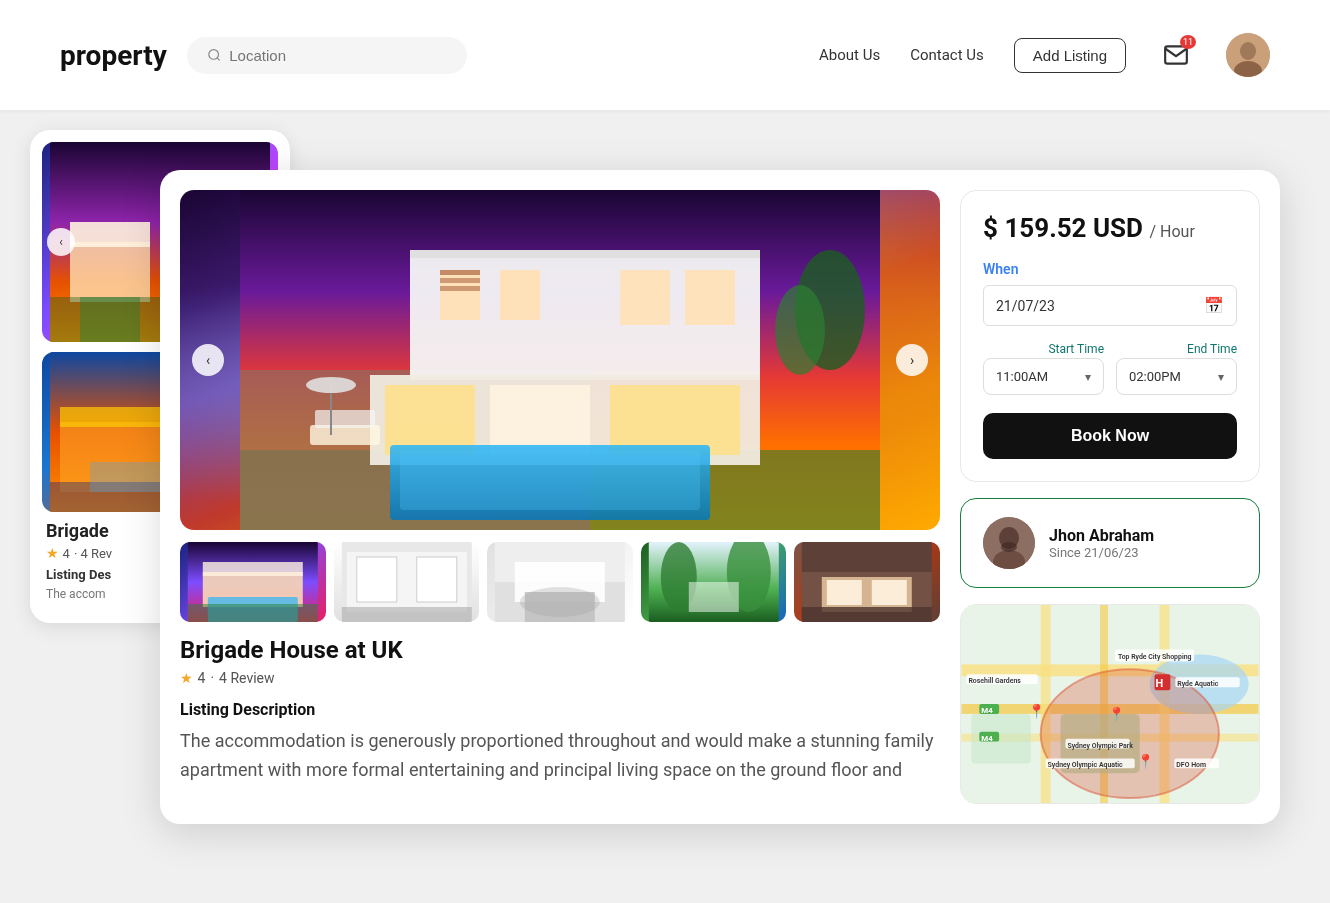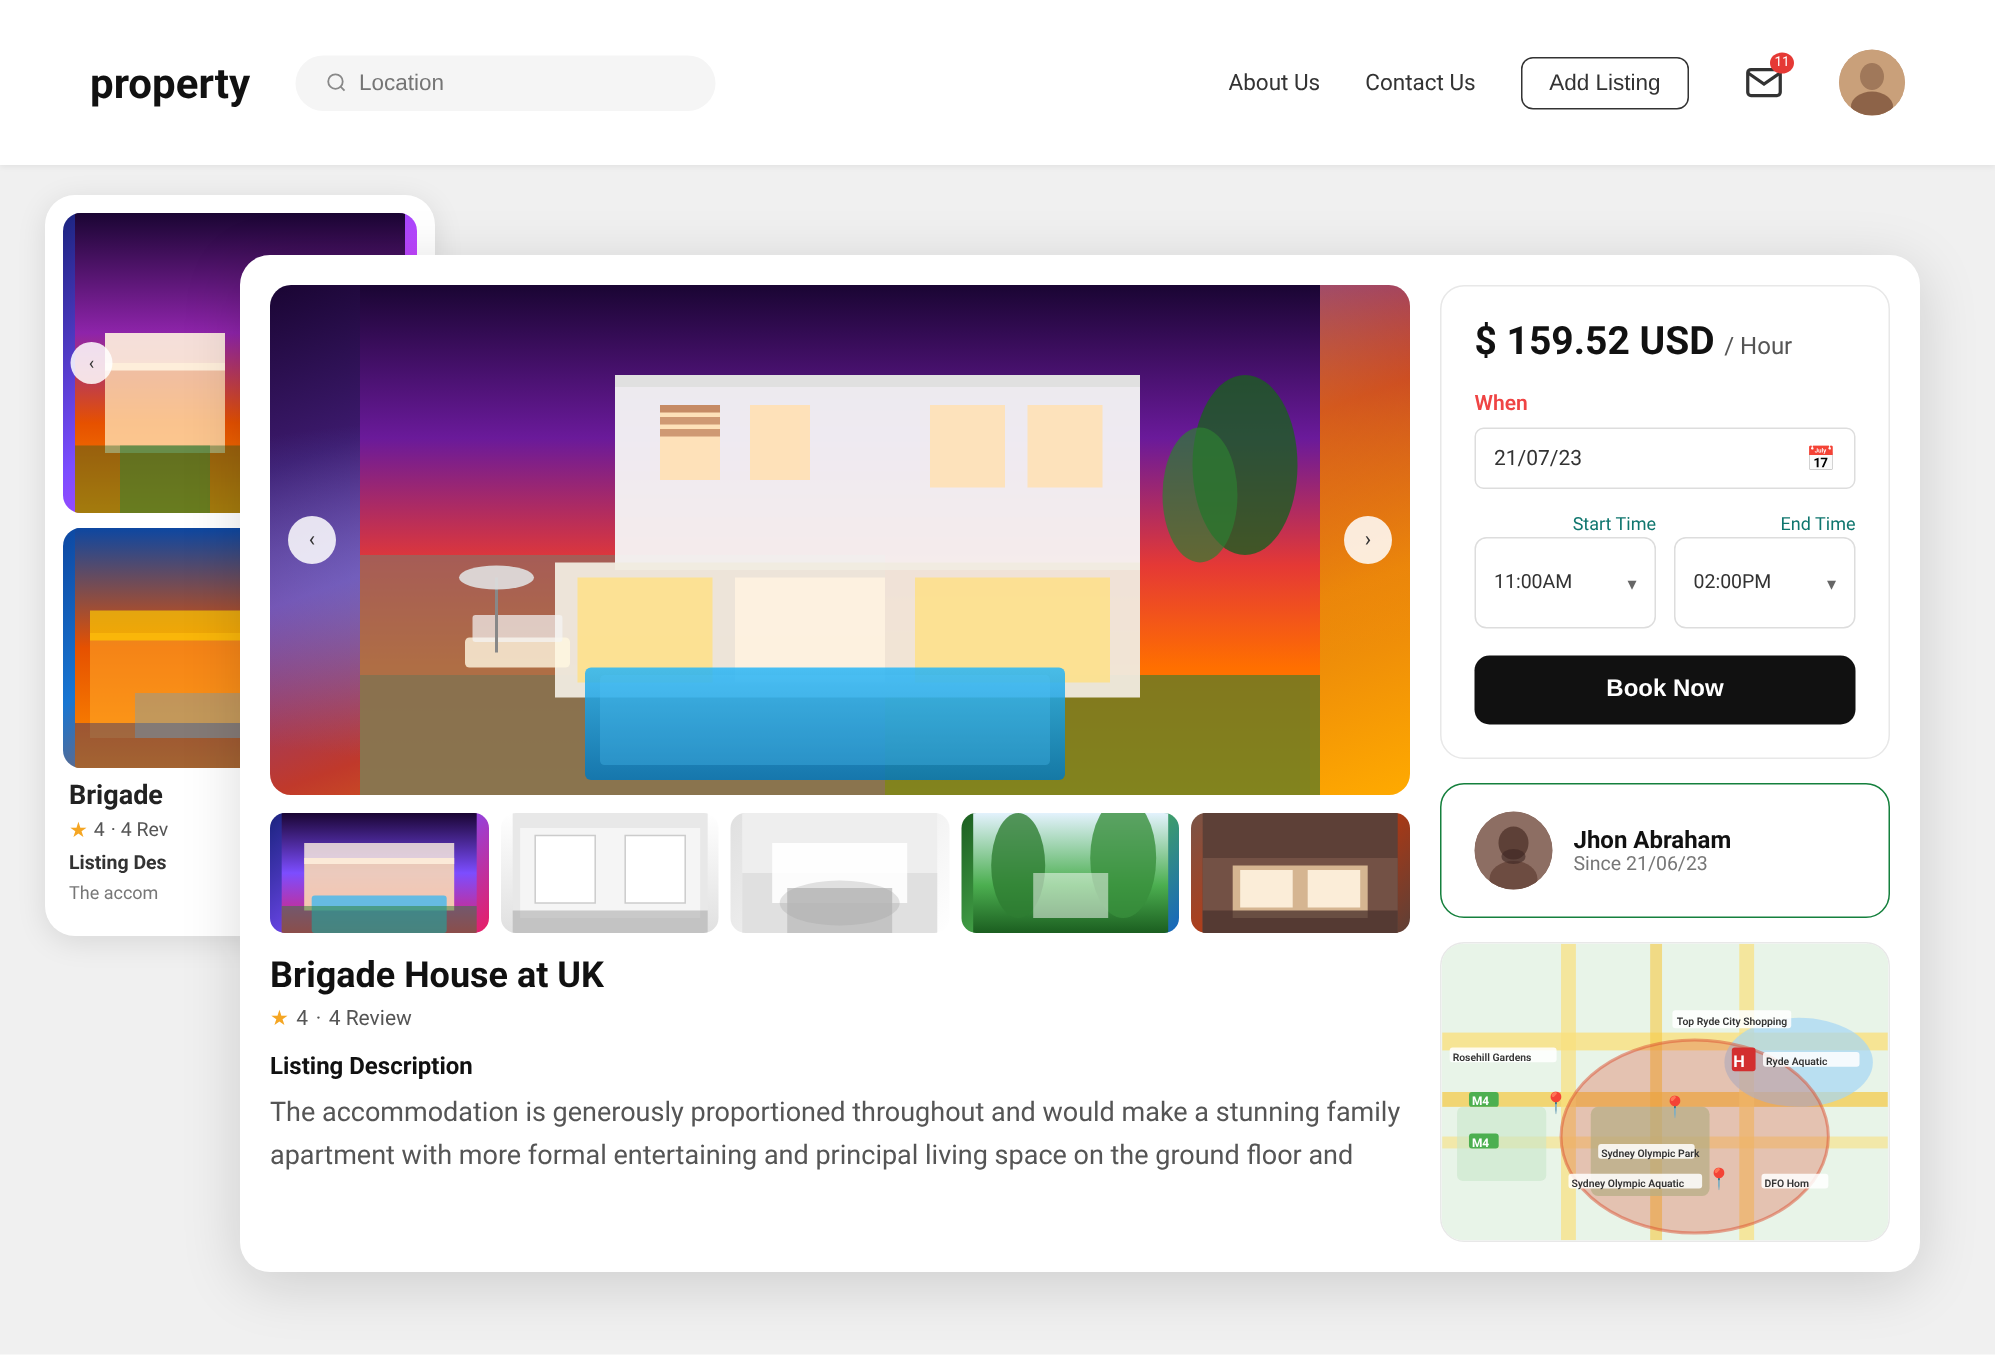--- a/index.html
+++ b/index.html
@@ -21,21 +21,20 @@
       padding: 0 60px;
       gap: 20px;
       box-shadow: 0 1px 4px rgba(0,0,0,0.06);
       position: relative;
       z-index: 10;
     }
     .logo {
       font-size: 28px;
       font-weight: 700;
       color: #111;
-      margin-right: 10px;
     }
     .search-bar {
       display: flex;
       align-items: center;
       background: #f5f5f5;
       border-radius: 25px;
       padding: 10px 20px;
       gap: 8px;
       width: 280px;
     }
@@ -282,21 +281,21 @@
       margin-bottom: 18px;
     }
     .price-unit {
       font-size: 16px;
       font-weight: 400;
       color: #555;
     }
     .when-label {
       font-size: 14px;
       font-weight: 600;
-      color: #ef4444;
+      color: #3b82f6;
       margin-bottom: 8px;
     }
     .date-input {
       width: 100%;
       border: 1px solid #ddd;
       border-radius: 6px;
       padding: 10px 12px;
       font-size: 14px;
       color: #333;
       margin-bottom: 16px;
@@ -315,21 +314,21 @@
     .time-group-label {
       font-size: 12px;
       color: #0f766e;
       margin-bottom: 2px;
       text-align: right;
     }
     .time-select {
       width: 100%;
       border: 1px solid #ddd;
       border-radius: 8px;
-      padding: 22px 12px;
+      padding: 10px 12px;
       font-size: 13px;
       color: #333;
       display: flex;
       align-items: center;
       justify-content: space-between;
       cursor: pointer;
     }
     .book-btn {
       width: 100%;
       background: #111;

